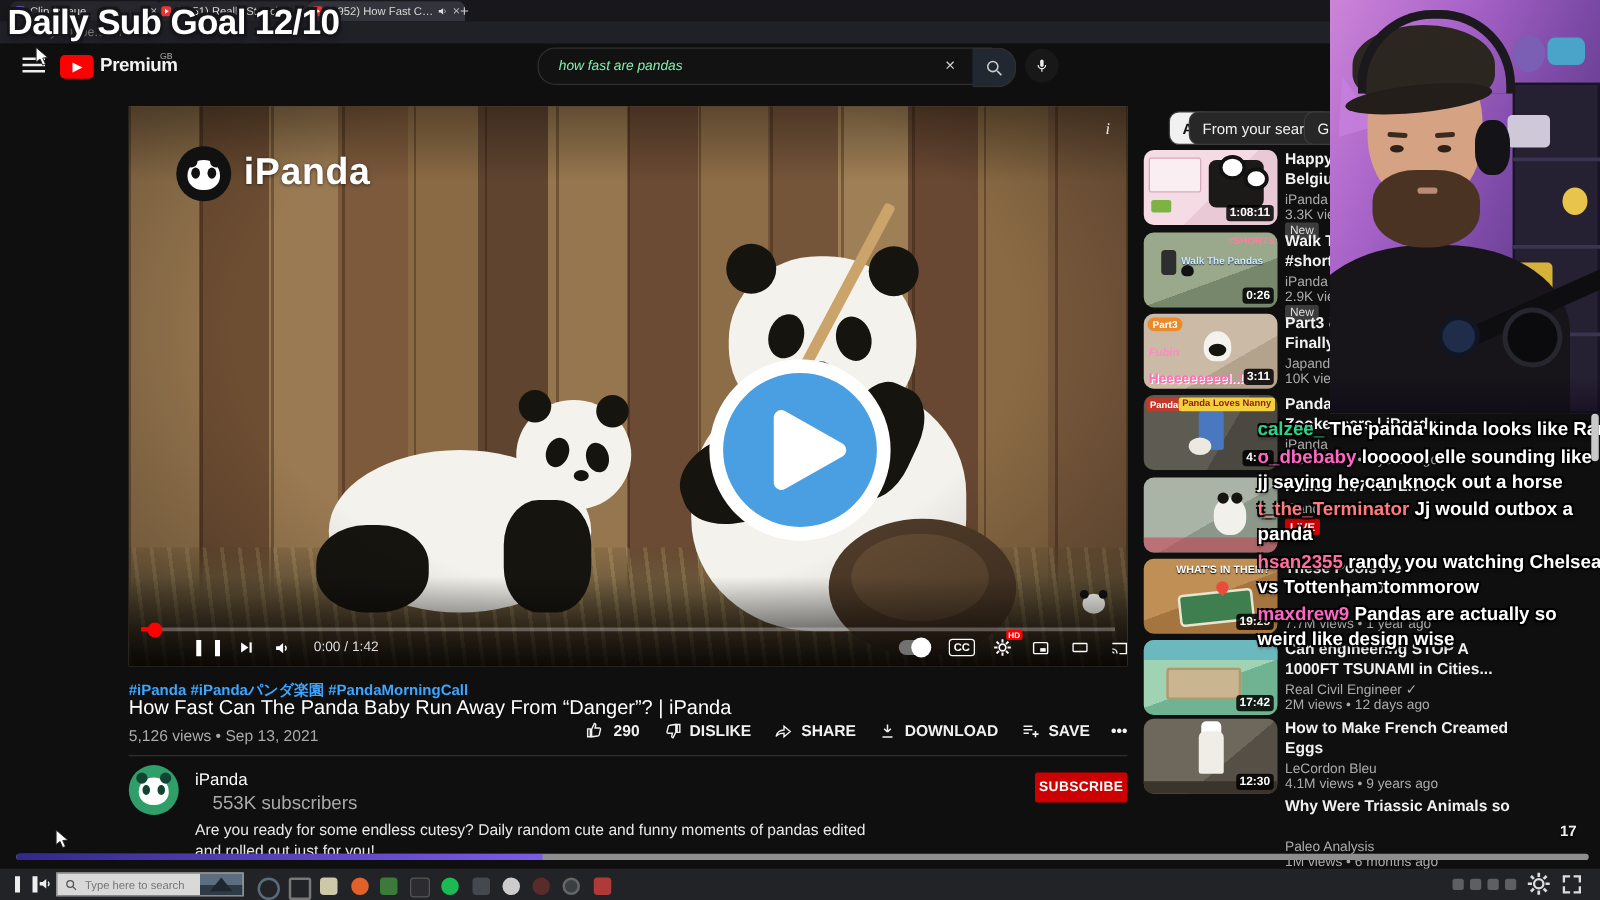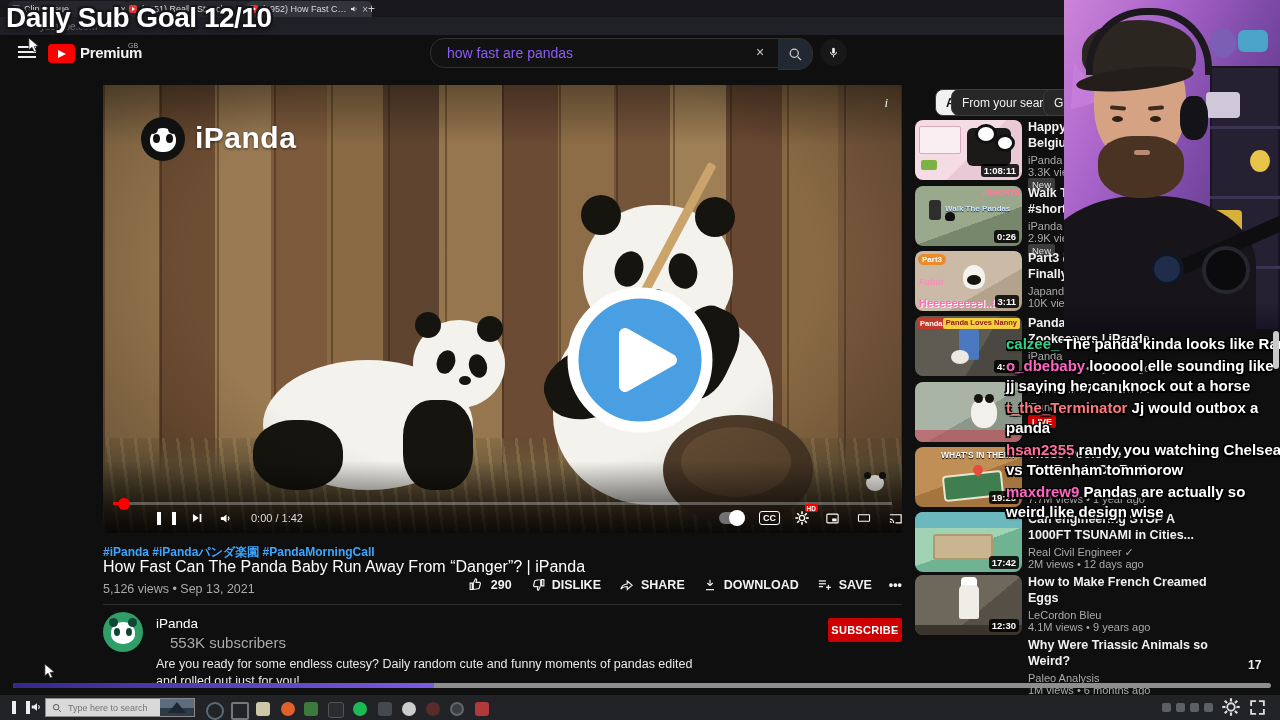--- a/index.html
+++ b/index.html
@@ -28,21 +28,21 @@
   
   .ythead{left:0;top:35px;width:1280px;height:36px;background:#0f0f0f;}
   .burger{left:18px;top:46px;width:18px;height:12px;}
   .burger span{display:block;height:2px;background:#eee;margin-bottom:3px;}
   .ytlogo{left:48px;top:44px;width:27px;height:19px;background:#f00;border-radius:4px;}
   .ytlogo:after{content:"";position:absolute;left:10px;top:5.5px;border-left:8px solid #fff;border-top:4px solid transparent;border-bottom:4px solid transparent;}
   .prem{left:80px;top:44px;font-size:15px;font-weight:bold;letter-spacing:-0.3px;}
   .gb{left:128px;top:42px;font-size:7px;color:#aaa;}
   .searchwrap{left:430px;top:38px;width:348px;height:28px;background:#121212;border:1px solid #303030;
               border-radius:14px 0 0 14px;display:flex;align-items:center;padding-left:14px;}
-  .searchin{background:transparent;border:none;outline:none;color:#8b5cf6;font-size:14px;width:290px;font-family:"Liberation Sans",sans-serif;}
+  .searchin{background:transparent;border:none;outline:none;color:#86efac;font-size:11px;width:290px;font-family:"Liberation Sans",sans-serif;font-style:italic;}
   .clearx{left:756px;top:44px;color:#ccc;font-size:14px;}
   .sbtn{left:778px;top:38px;width:34px;height:30px;background:#222831;border:1px solid #303030;border-left:none;
         border-radius:0 15px 15px 0;display:flex;align-items:center;justify-content:center;}
   .micbtn{left:820px;top:39px;width:27px;height:27px;background:#181818;border-radius:50%;display:flex;align-items:center;justify-content:center;}
 
   
   .playerwrap{left:103px;top:85px;width:799px;height:448px;overflow:hidden;background:#5a4630;}
   .fence{position:absolute;left:0;top:0;width:100%;height:100%;
     background:linear-gradient(90deg,#96764e 0 7%,#6e4e33 7% 14%,#9a7a52 14% 21%,#7c5a3b 21% 28%,#8a6a45 28% 35%,#5f4430 35% 42%,#96764e 42% 50%,#6b4b34 50% 57%,#8d6d47 57% 64%,#75553a 64% 71%,#9f7f55 71% 78%,#684832 78% 85%,#8a6a44 85% 92%,#7a5a3d 92% 100%);}
   .fence:after{content:"";position:absolute;inset:0;background:repeating-linear-gradient(90deg,rgba(40,20,5,.35) 0 2px,rgba(0,0,0,0) 2px 57px);}
@@ -578,21 +578,20 @@
           <div>How to Make French Creamed</div>
           <div>Eggs</div>
         </div>
       <div class="svc" style="top:33px;">LeCordon Bleu</div>
       <div class="svc" style="top:45px;">4.1M views • 9 years ago</div>
     </div>
 
     <div class="sv" style="top:553px;">
       <div class="svt">
           <div>Why Were Triassic Animals so</div>
-          <div>Weird?</div>
         </div>
       <div class="svc" style="top:33px;">Paleo Analysis</div>
       <div class="svc" style="top:45px;">1M views • 6 months ago</div>
     </div>
   </div>
 
   <div class="abs webcam">
     <div class="spike" style="left:28px;top:38px;transform:rotate(-8deg);"></div>
     <div class="spike" style="left:58px;top:20px;transform:rotate(6deg);"></div>
     <div class="spike" style="left:0px;top:60px;transform:rotate(-16deg);"></div>

